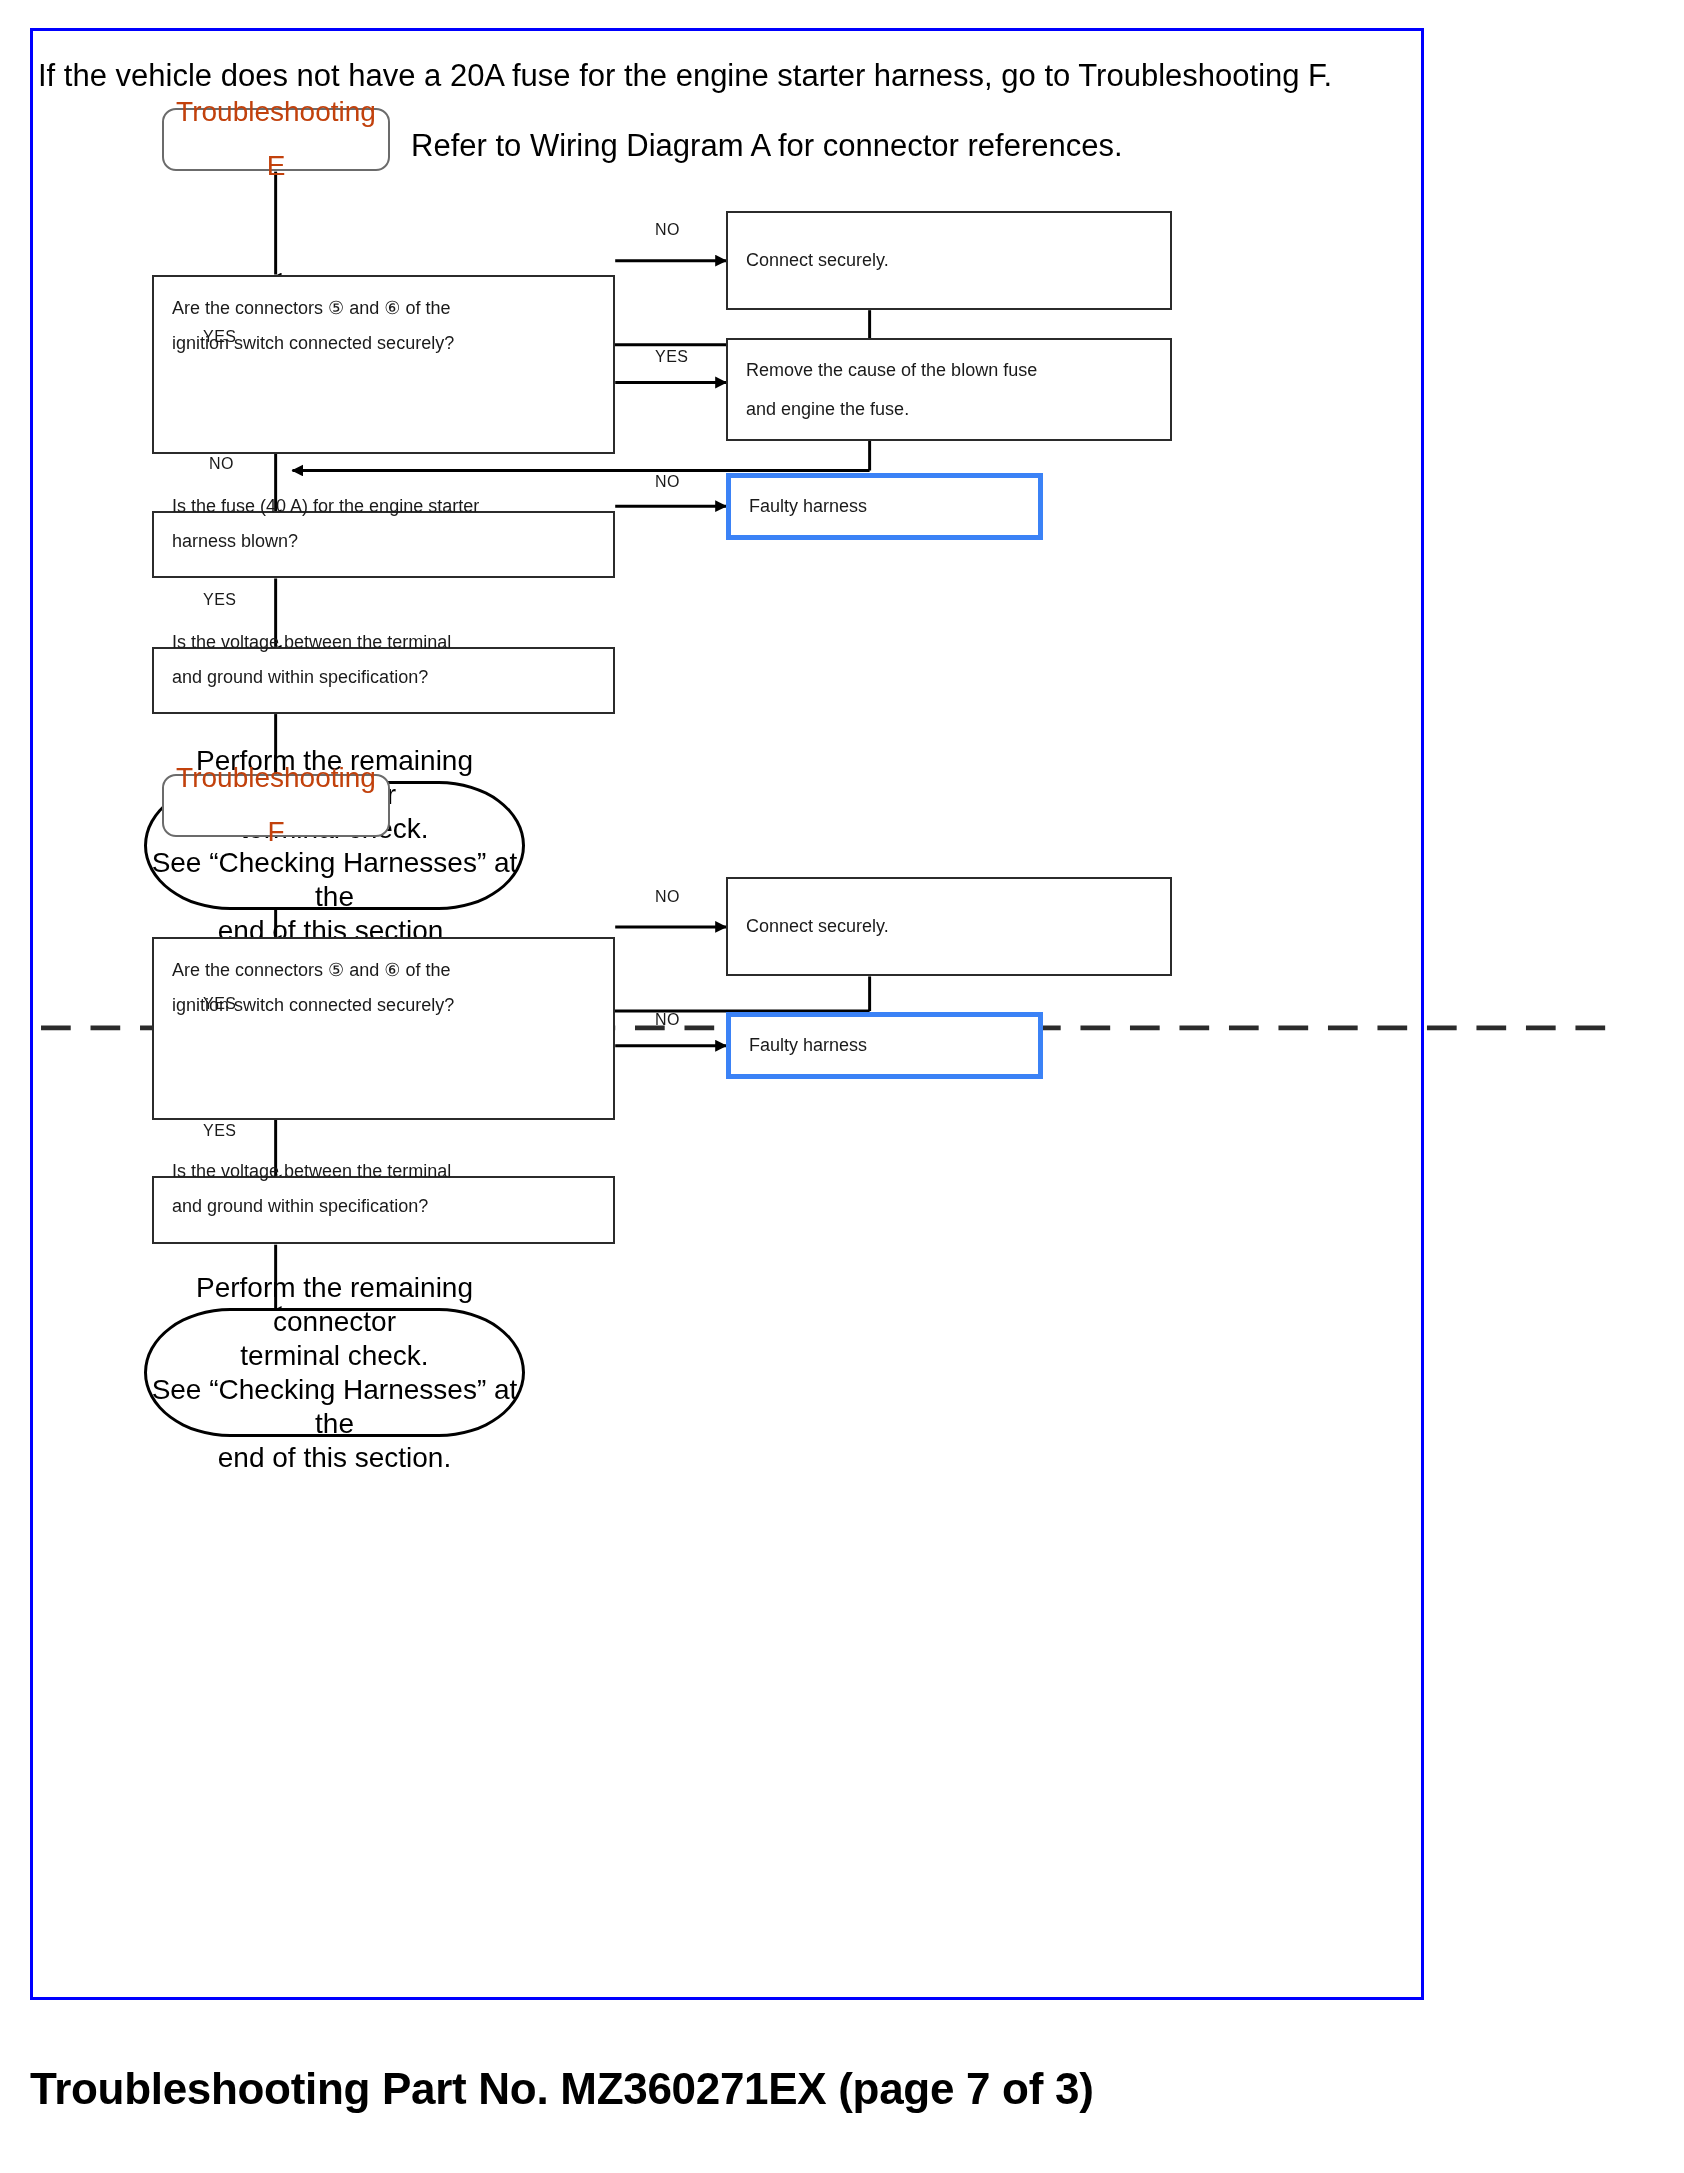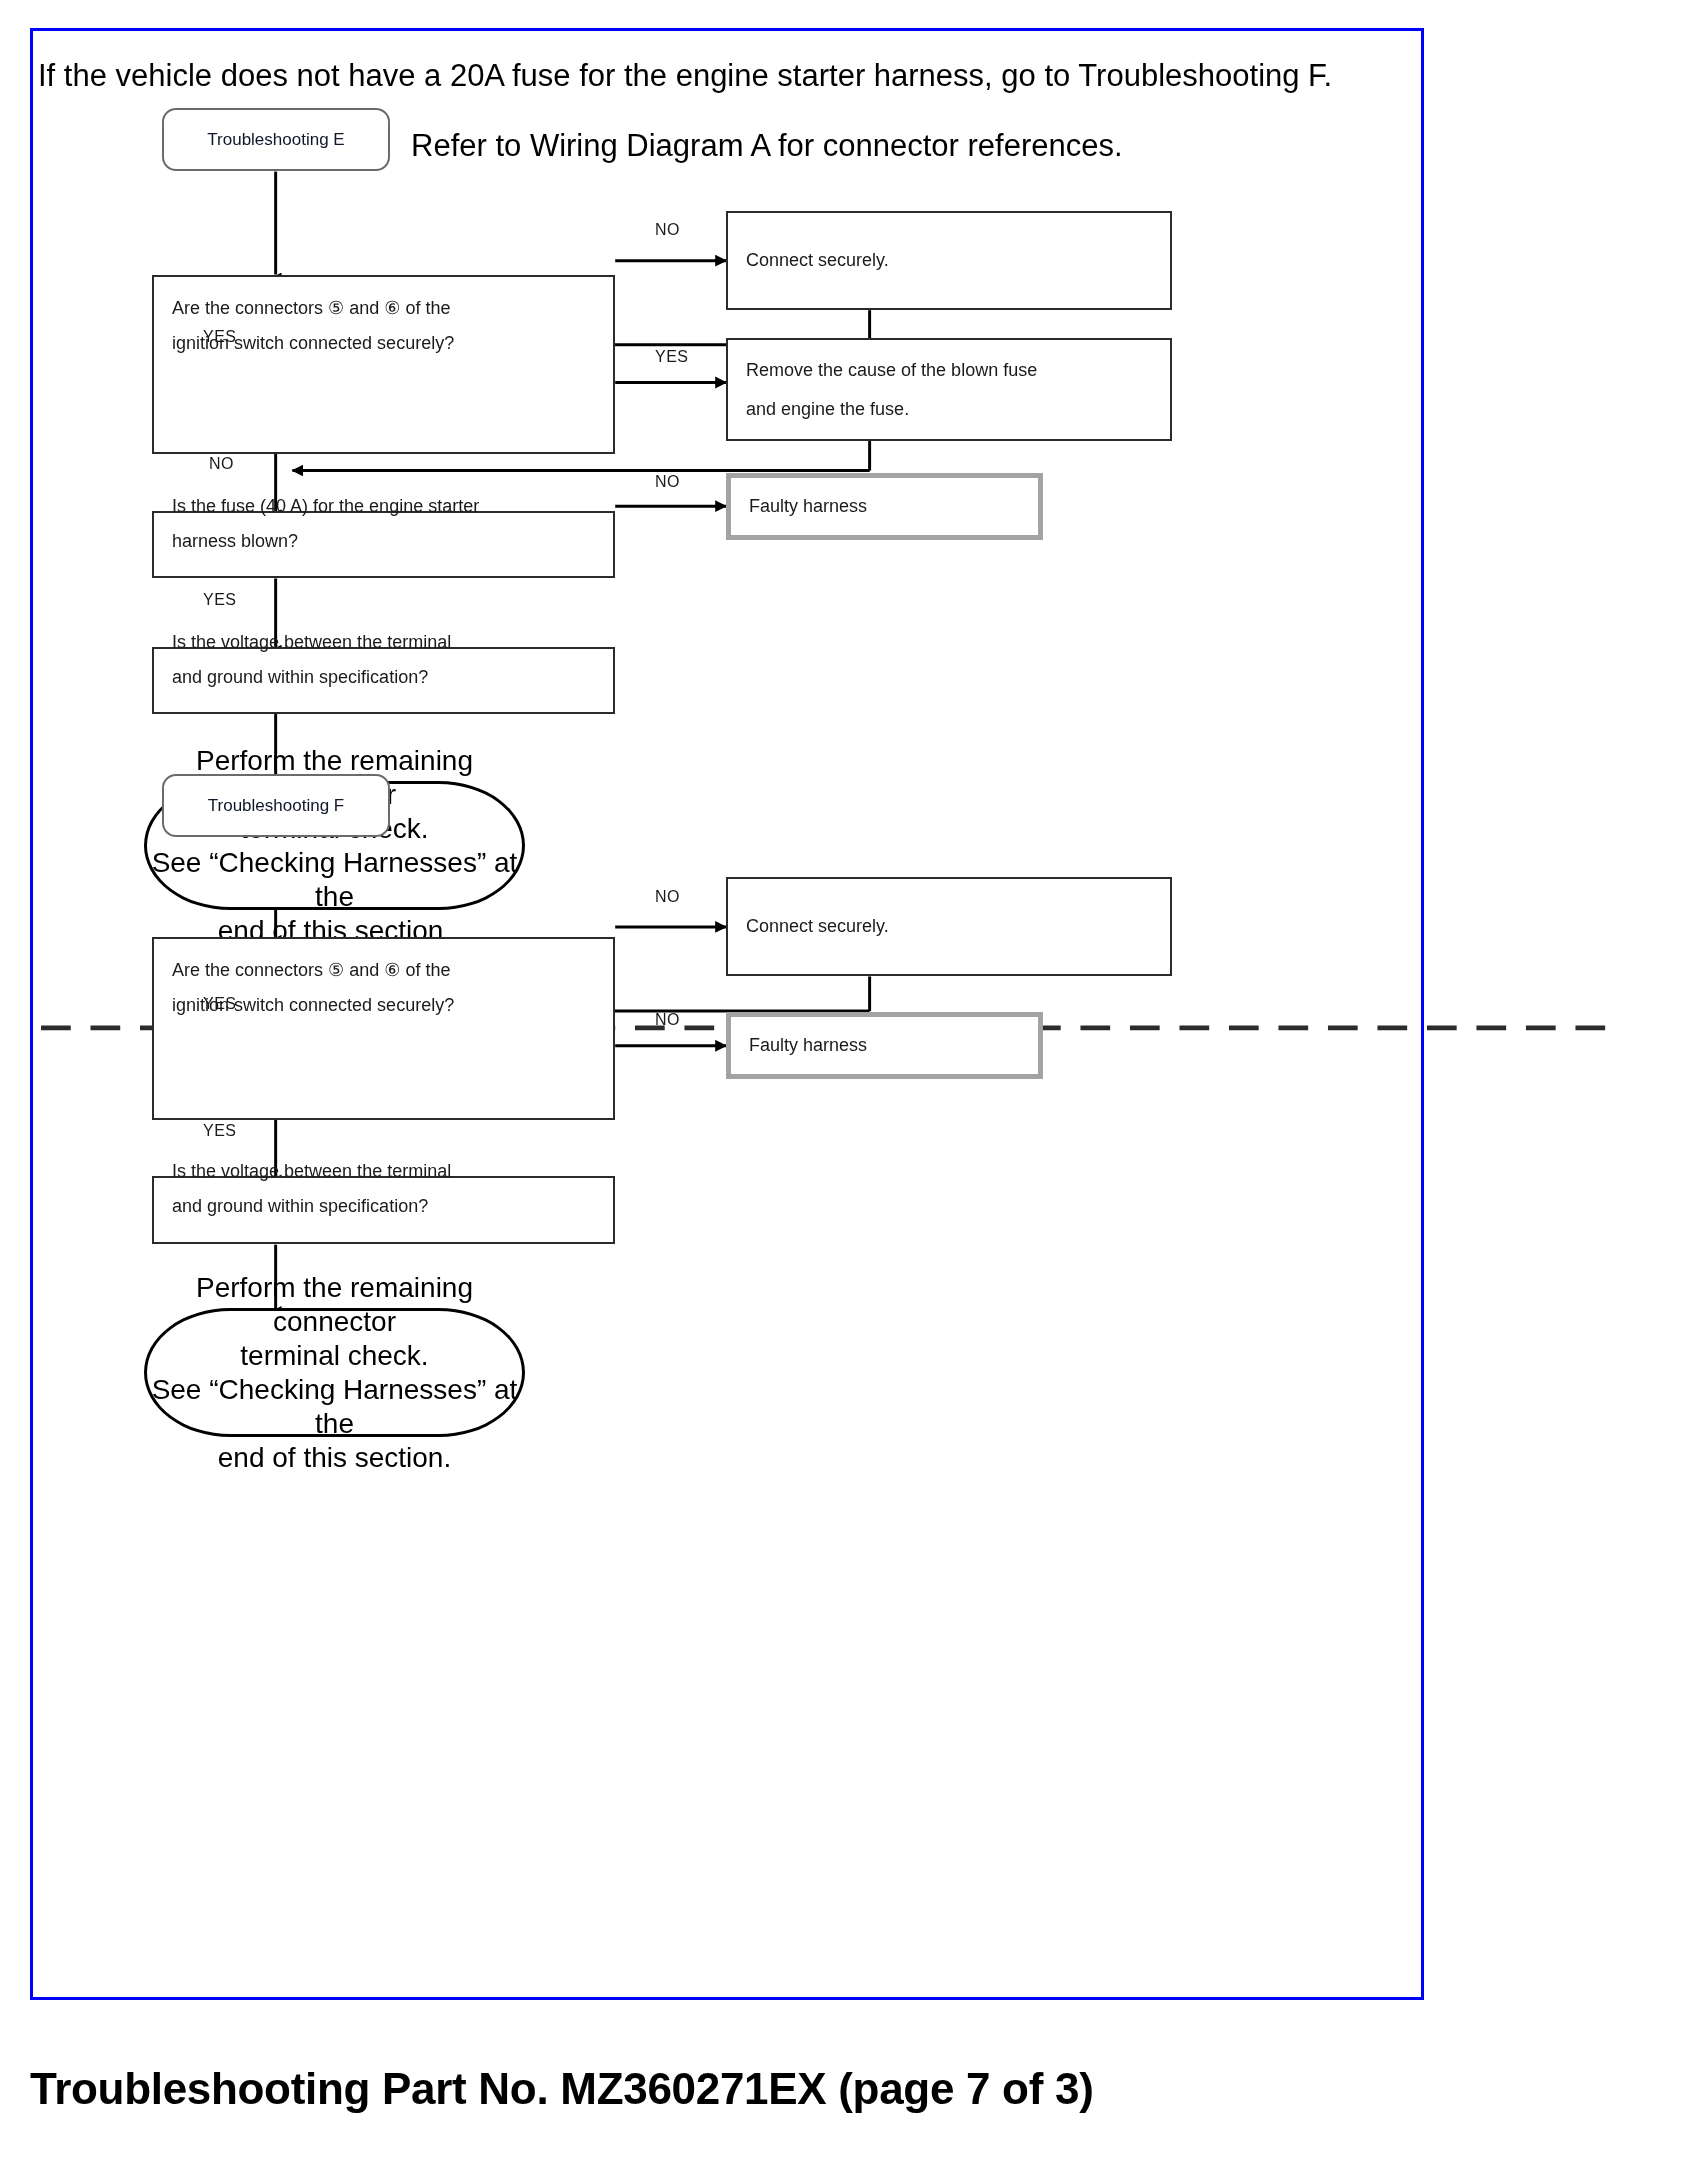--- a/index.html
+++ b/index.html
@@ -49,21 +49,21 @@
   
   .node {
     position: absolute;
     box-sizing: border-box;
     background: #ffffff;
   }
   .box-rect {
     border: 2px solid #2b2b2b;
   }
   .box-thick {
-    border: 5px solid #a3a3a3;
+    border: 5px solid #3b82f6;
   }
   .box-start {
     border: 2px solid #6b6b6b;
     border-radius: 14px;
   }
   .box-terminal {
     border: 3px solid #000000;
     border-radius: 119px / 89px;
   }
 
@@ -84,22 +84,22 @@
     transform: translateY(-50%);
     width: 396px;
     line-height: 1.3;
   }
   .node-text.start-lbl {
     left: 0;
     right: 0;
     top: 50%;
     transform: translateY(-50%);
     text-align: center;
-    font-size: 17px;
-    color: #0f172a;
+    font-size: 28px;
+    color: #c2410c;
   }
   .node-text.term {
     left: 0;
     right: 0;
     top: 50%;
     transform: translateY(-50%);
     text-align: center;
     font-size: 28px;
     line-height: 1.22;
     color: #000000;

